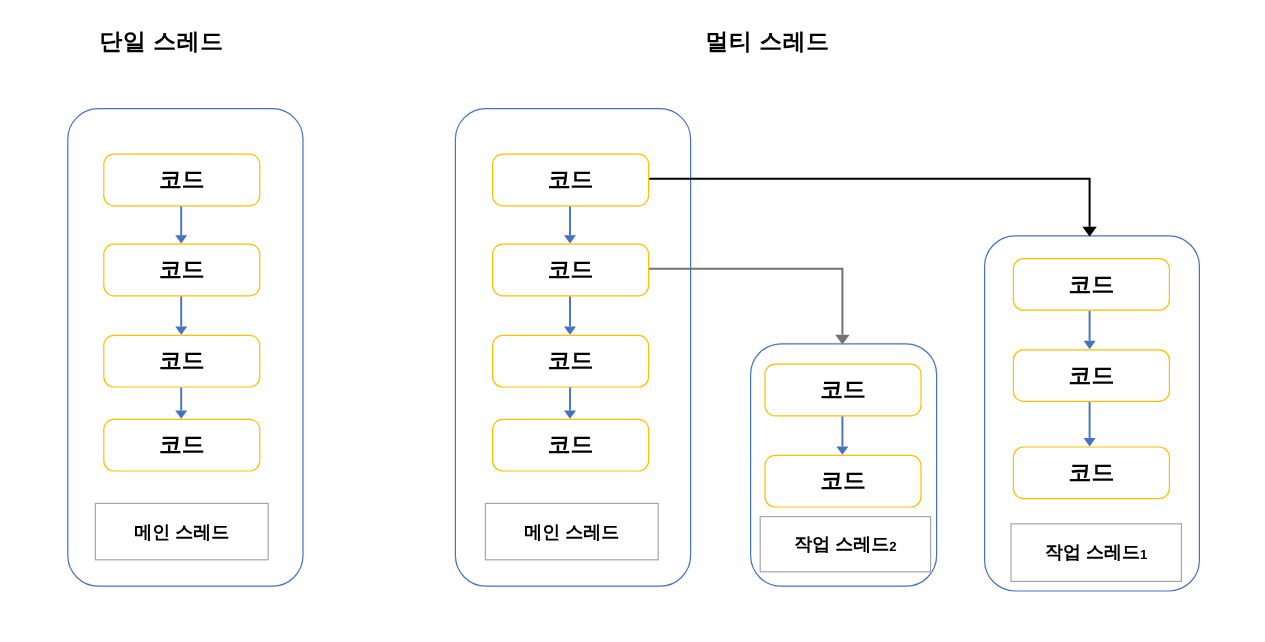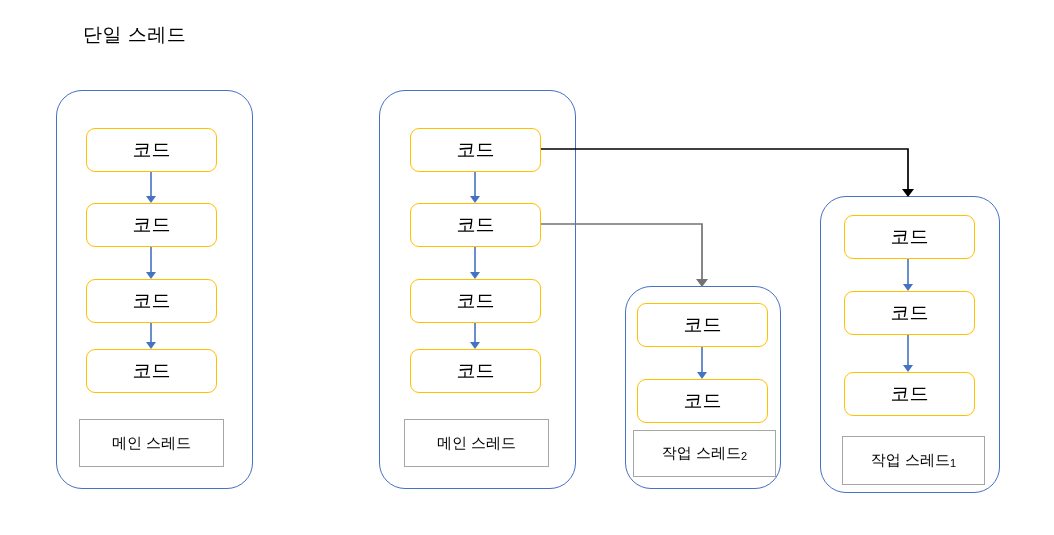--- a/index.html
+++ b/index.html
@@ -13,20 +13,21 @@
     position: relative;
     overflow: hidden;
     font-family: "Liberation Sans", "DejaVu Sans", sans-serif;
     color: #000000;
   }
   #canvas {
     position: absolute;
     left: 0; top: 0;
     width: 874px;
     height: 535px;
+    font-weight: bold;
   }
   .title {
     position: absolute;
     font-size: 19px;
     color: #000000;
     white-space: nowrap;
     letter-spacing: 0.5px;
   }
   .thread-box {
     position: absolute;
@@ -72,20 +73,21 @@
     width: 1054px;
     height: 535px;
     pointer-events: none;
   }
 </style>
 </head>
 <body>
 
 <div id="canvas">
     <div class="title" style="left: 83px; top: 22px;">단일 스레드</div>
+    <div class="title" style="left: 588px; top: 22px;">멀티 스레드</div>
     <div class="thread-box" style="left: 56px; top: 90px; width: 197px; height: 399px;"></div>
     <div class="code-box" style="left: 86px; top: 128px; width: 131px; height: 44px;">코드</div>
     <div class="code-box" style="left: 86px; top: 203px; width: 131px; height: 44px;">코드</div>
     <div class="code-box" style="left: 86px; top: 279px; width: 131px; height: 44px;">코드</div>
     <div class="code-box" style="left: 86px; top: 349px; width: 131px; height: 44px;">코드</div>
     <div class="label-box" style="left: 79px; top: 419px; width: 145px; height: 48px;">
       <span>메인 스레드</span>
     </div>
     <div class="thread-box" style="left: 379px; top: 90px; width: 197px; height: 399px;"></div>
     <div class="code-box" style="left: 410px; top: 128px; width: 131px; height: 44px;">코드</div>

